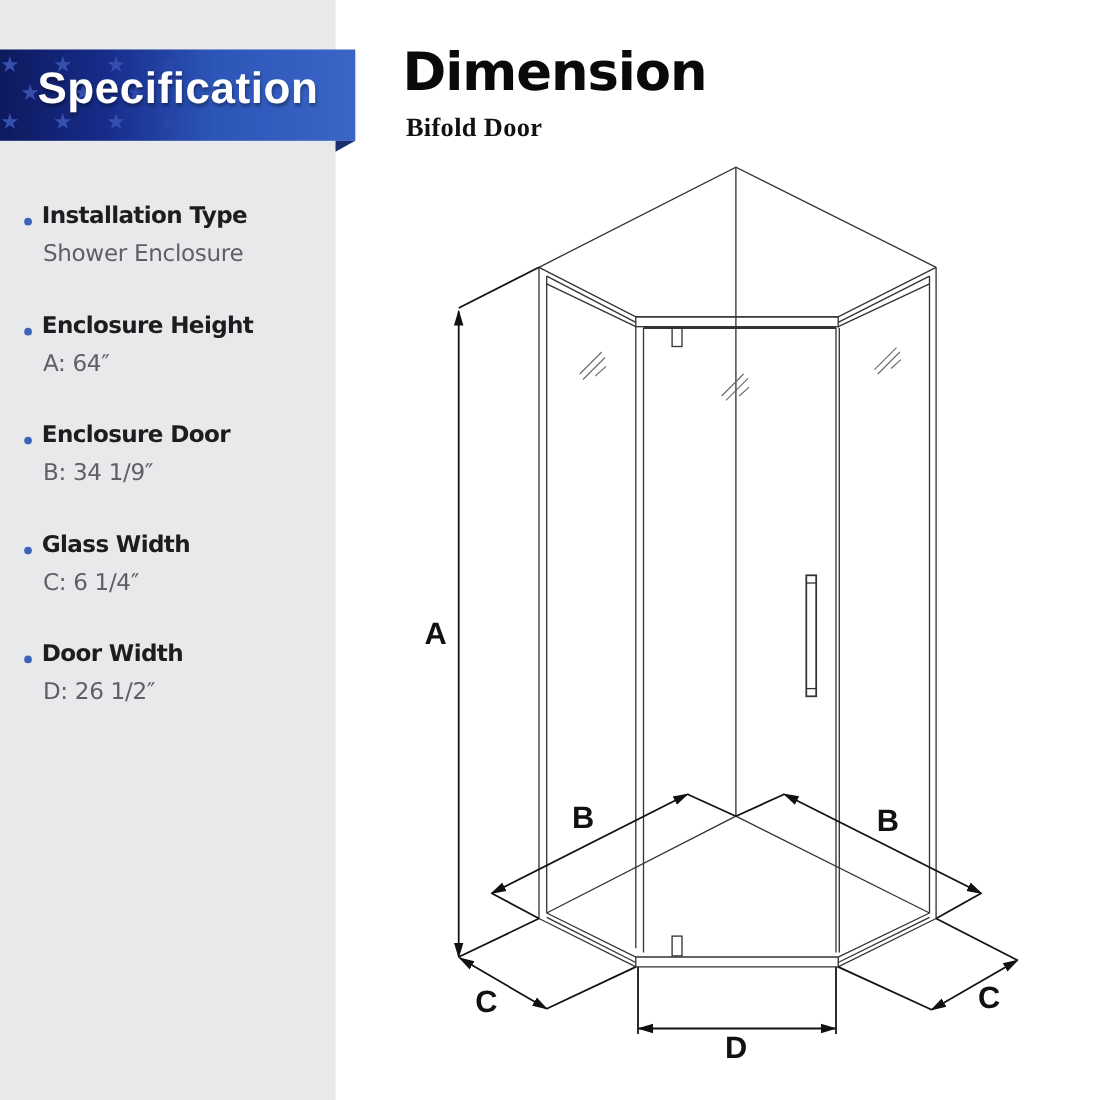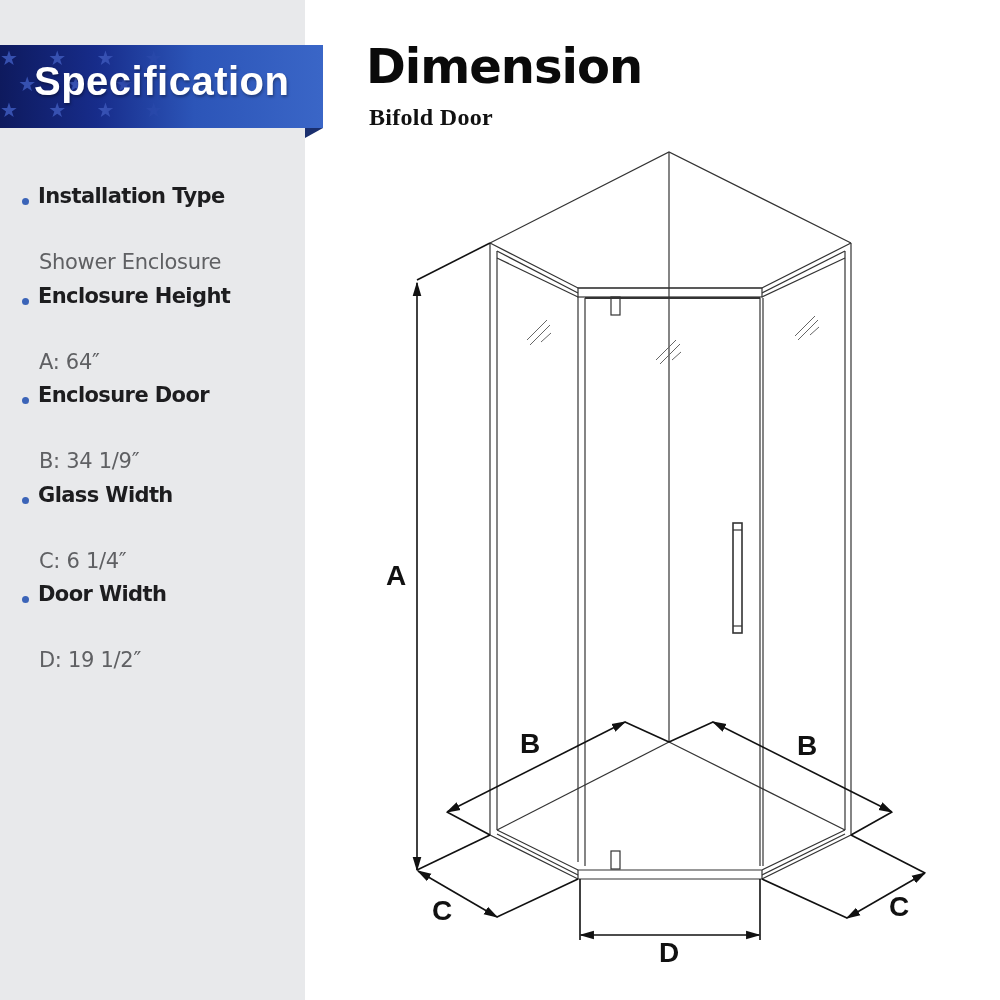--- a/index.html
+++ b/index.html
@@ -40,21 +40,21 @@
   .spec-bullet {
     position: absolute; left: 0; top: 14px; width: 7px; height: 7px;
     border-radius: 50%; background: #3b64b8;
   }
   .spec-label {
     position: absolute; left: 16px; top: 0; white-space: nowrap;
     font-size: 21px; font-weight: bold; color: #1d1d1f; letter-spacing: -0.6px; text-align: right;
   }
   .spec-value {
     position: absolute; left: 17px; top: 34px; white-space: nowrap;
-    font-size: 21px; color: #5f6063; letter-spacing: -0.3px; margin-top: 32px;
+    font-size: 21px; color: #5f6063; letter-spacing: -0.3px;
   }
   .dim-title {
     position: absolute; left: 366px; top: 38px;
     font-size: 48px; font-weight: bold; color: #0a0a0a; letter-spacing: -1px;
   }
   .dim-subtitle {
     position: absolute; left: 369px; top: 104px;
     font-size: 24px; font-weight: bold; color: #111; letter-spacing: 0.3px; font-family: Liberation Serif, serif;
   }
   svg.drawing { position: absolute; left: 0; top: 0; }
@@ -92,21 +92,21 @@
       <span class="spec-value">B: 34 1/9″</span>
     </div>
     <div class="spec-item">
       <span class="spec-bullet"></span>
       <span class="spec-label">Glass Width</span>
       <span class="spec-value">C: 6 1/4″</span>
     </div>
     <div class="spec-item">
       <span class="spec-bullet"></span>
       <span class="spec-label">Door Width</span>
-      <span class="spec-value">D: 19 1/2″</span>
+      <span class="spec-value">D: 26 1/2″</span>
     </div>
   </div>
 </div>
 <div class="banner-fold"></div>
 
 <div class="dim-title">Dimension</div>
 <div class="dim-subtitle">Bifold Door</div>
 
 <svg class="drawing" width="1000" height="1000" viewBox="0 0 1000 1000">
   <defs>

